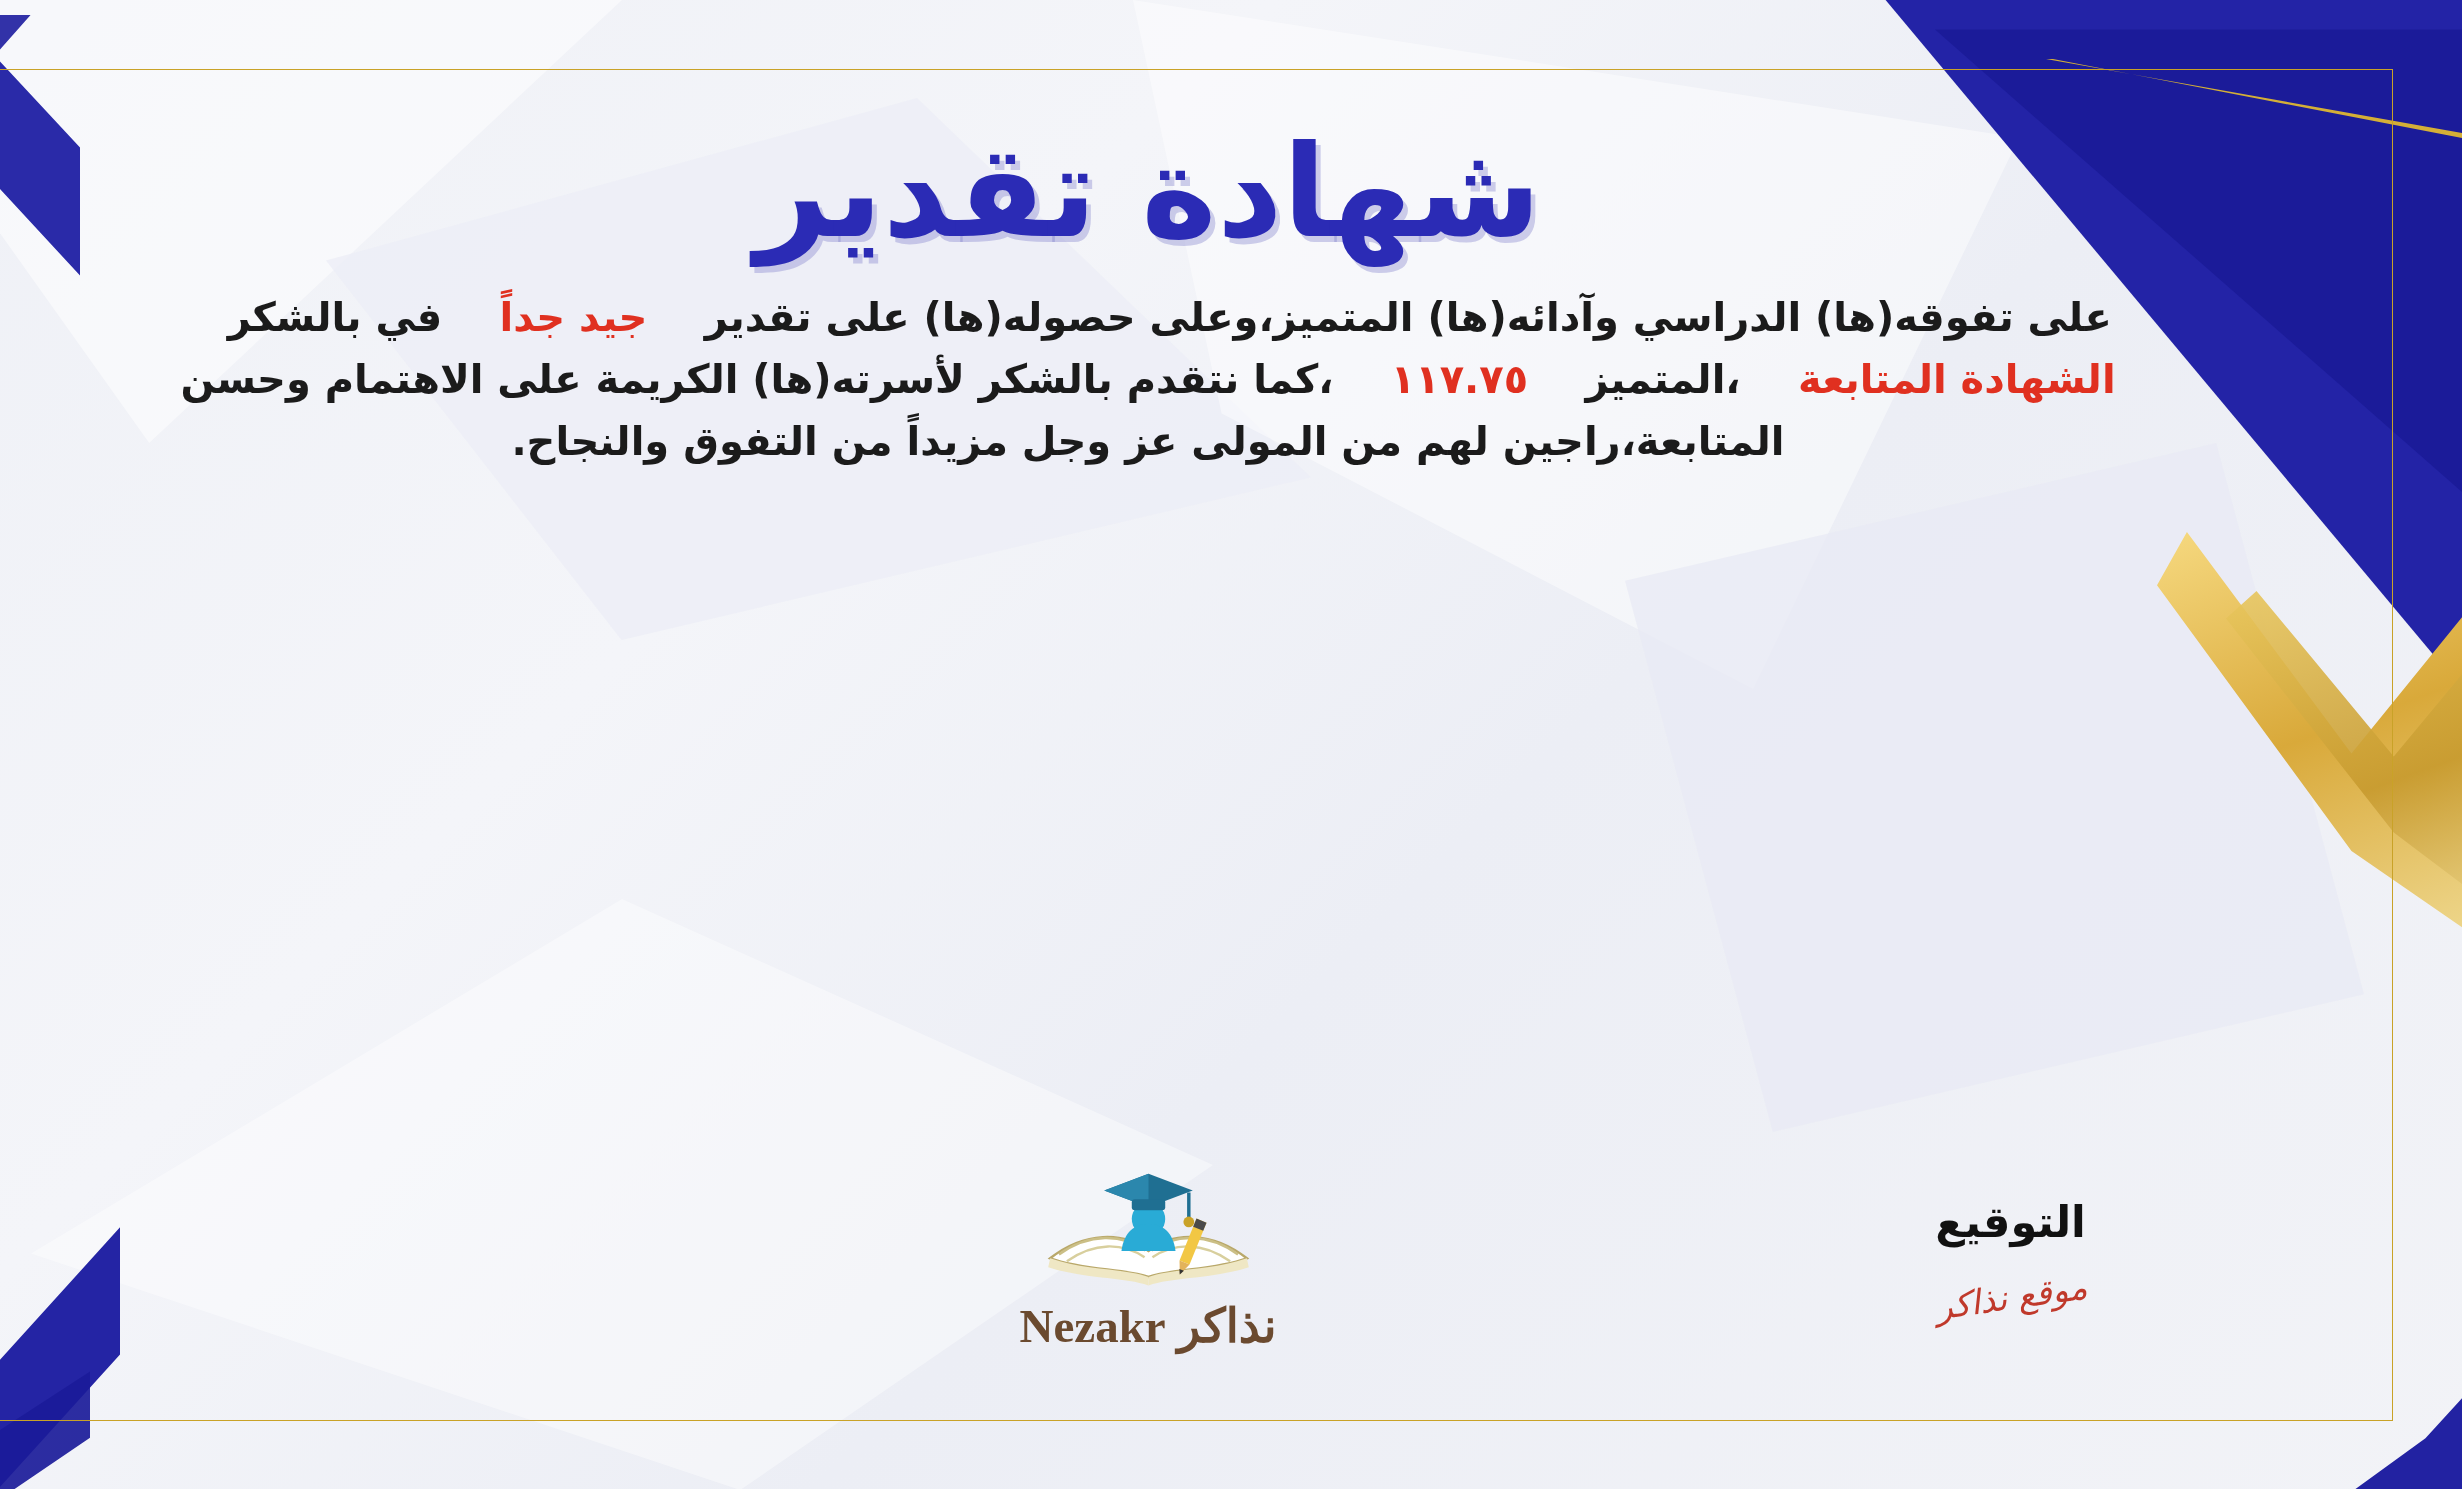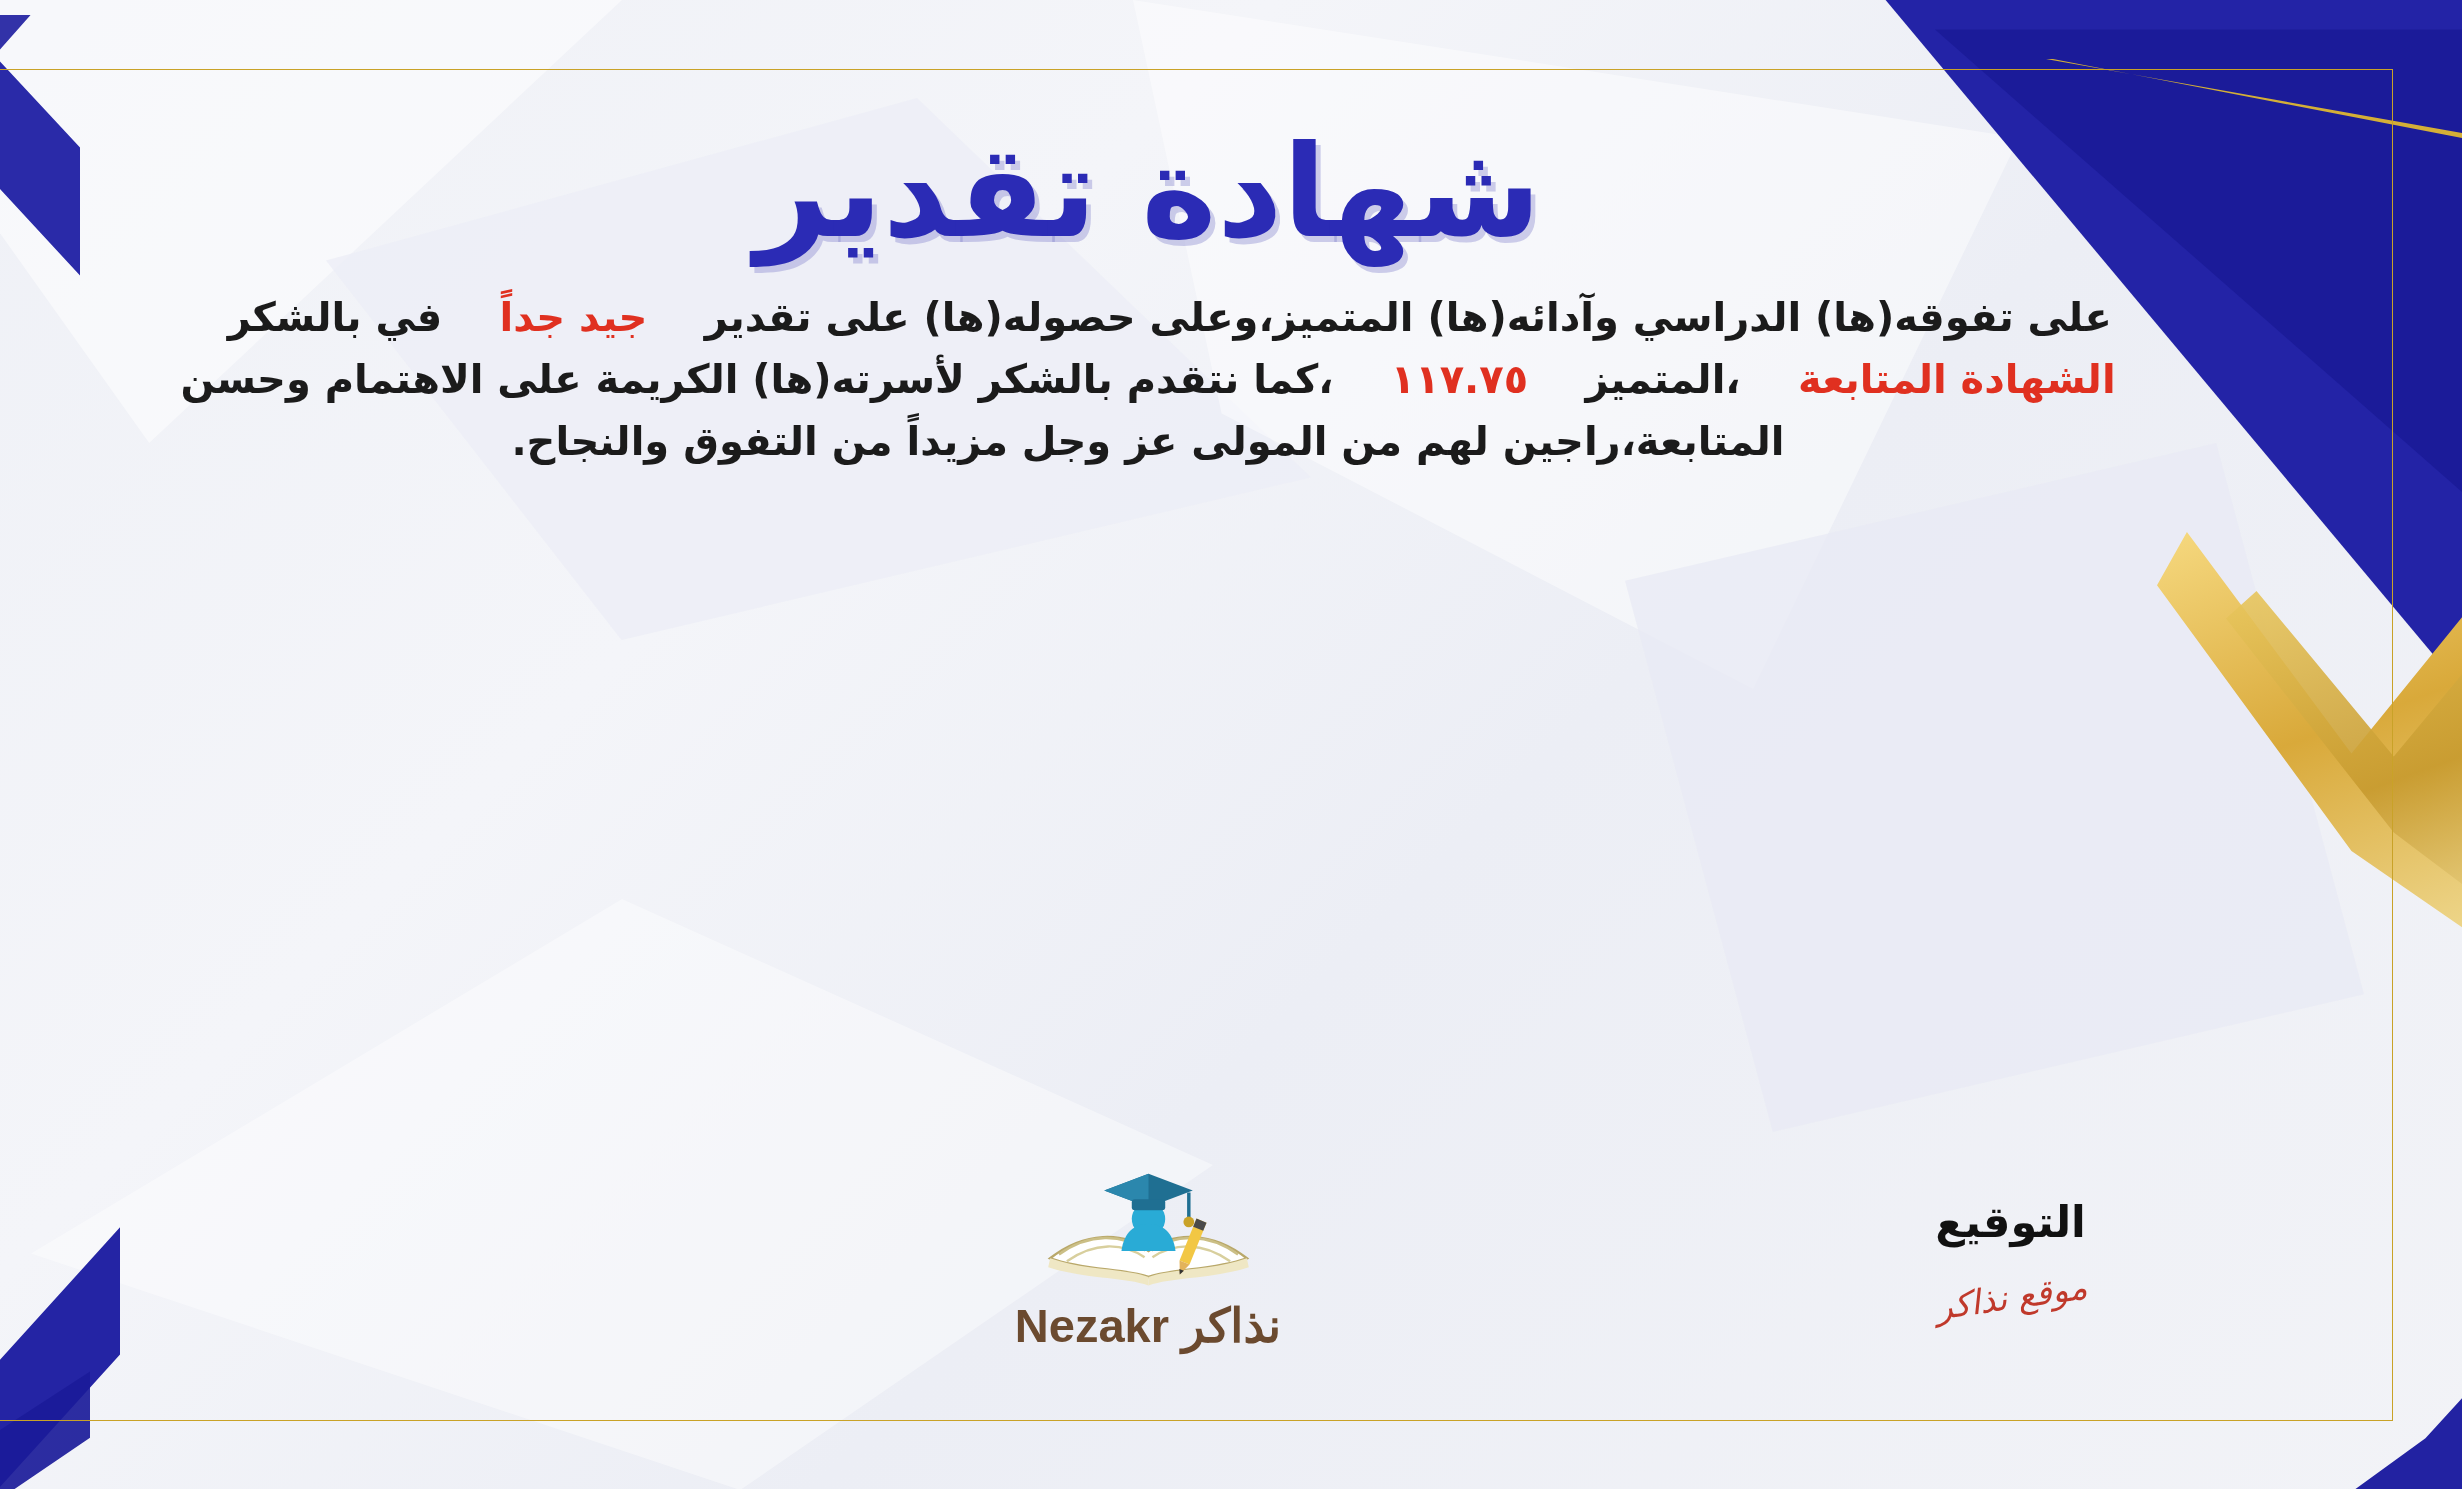--- a/index.html
+++ b/index.html
@@ -239,21 +239,21 @@
     height: 148px;
     margin: 0 auto;
     position: relative;
   }
   .logo-wordmark {
     margin-top: 4.9px;
     font-size: 47px;
     font-weight: bold;
     color: #6b4a2f;
     direction: rtl;
-    font-family: Liberation Sans, sans-serif;
+    font-family: Liberation Serif, serif;
   }
 </style>
 </head>
 <body>
 
 <div class="certificate">
 
   <div class="poly a"></div>
   <div class="poly b"></div>
   <div class="poly c"></div>

